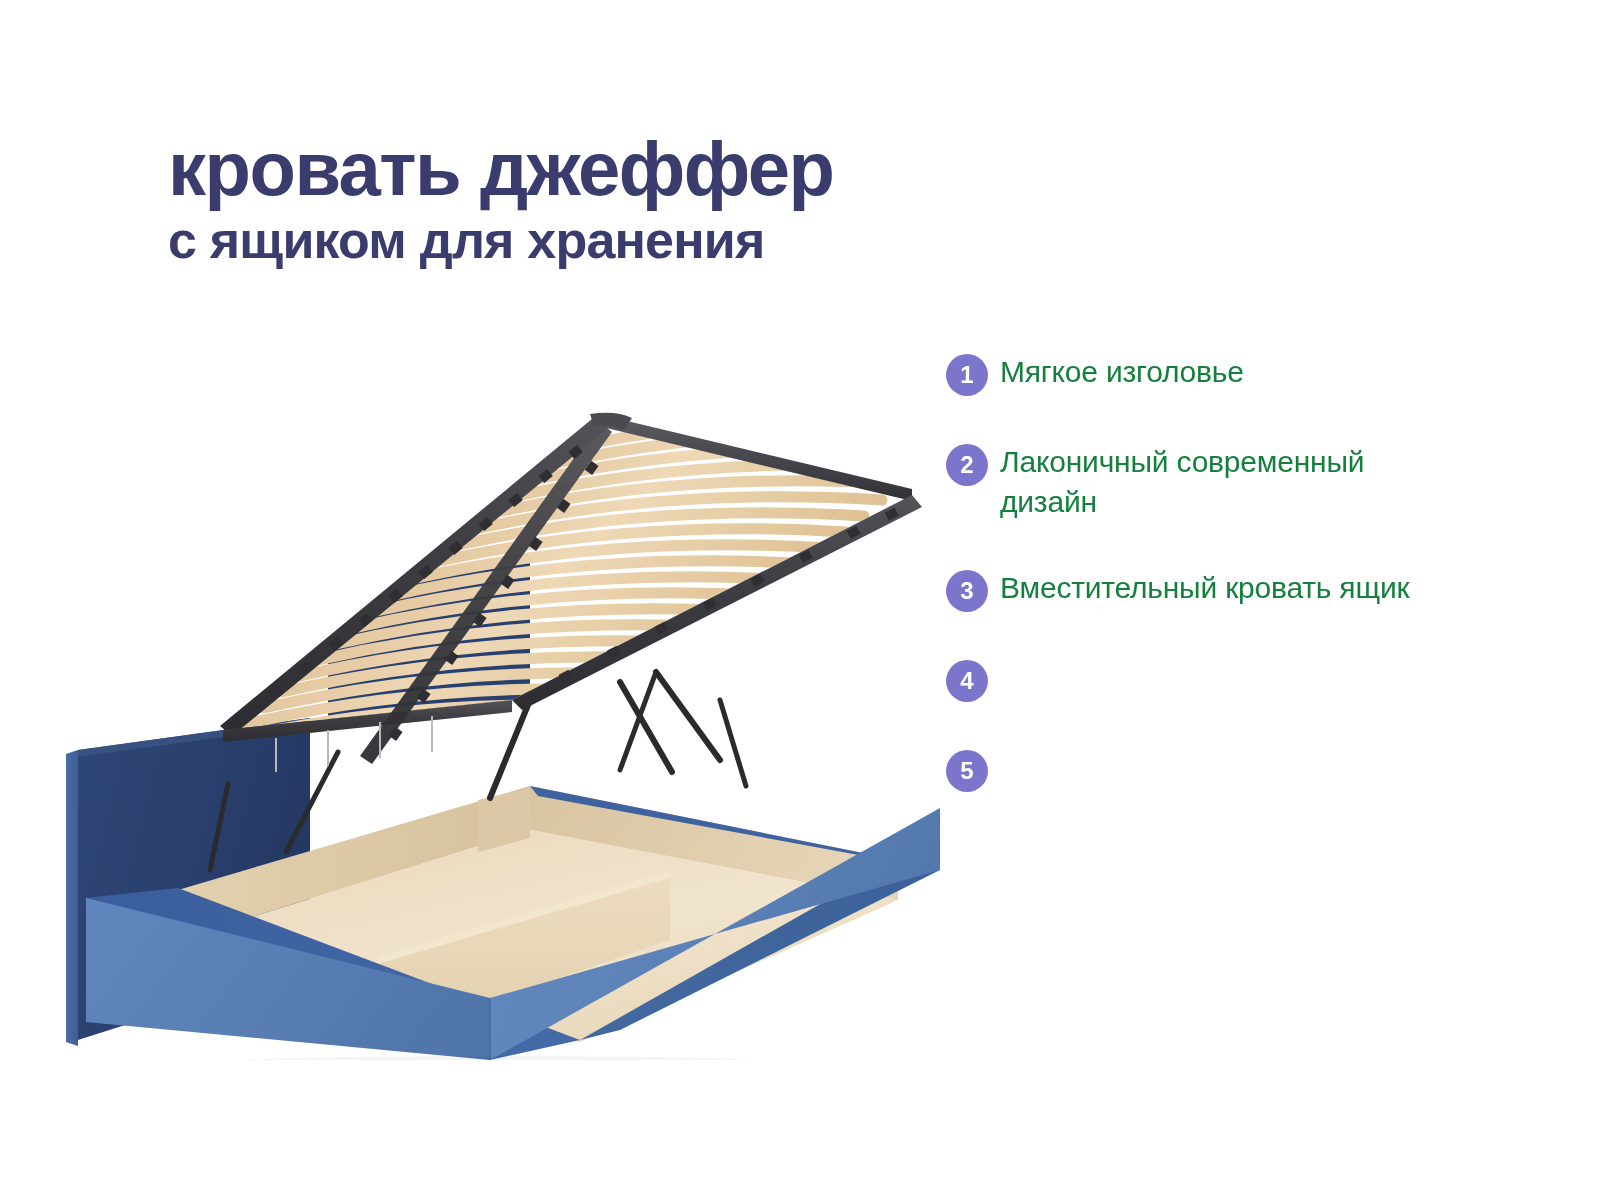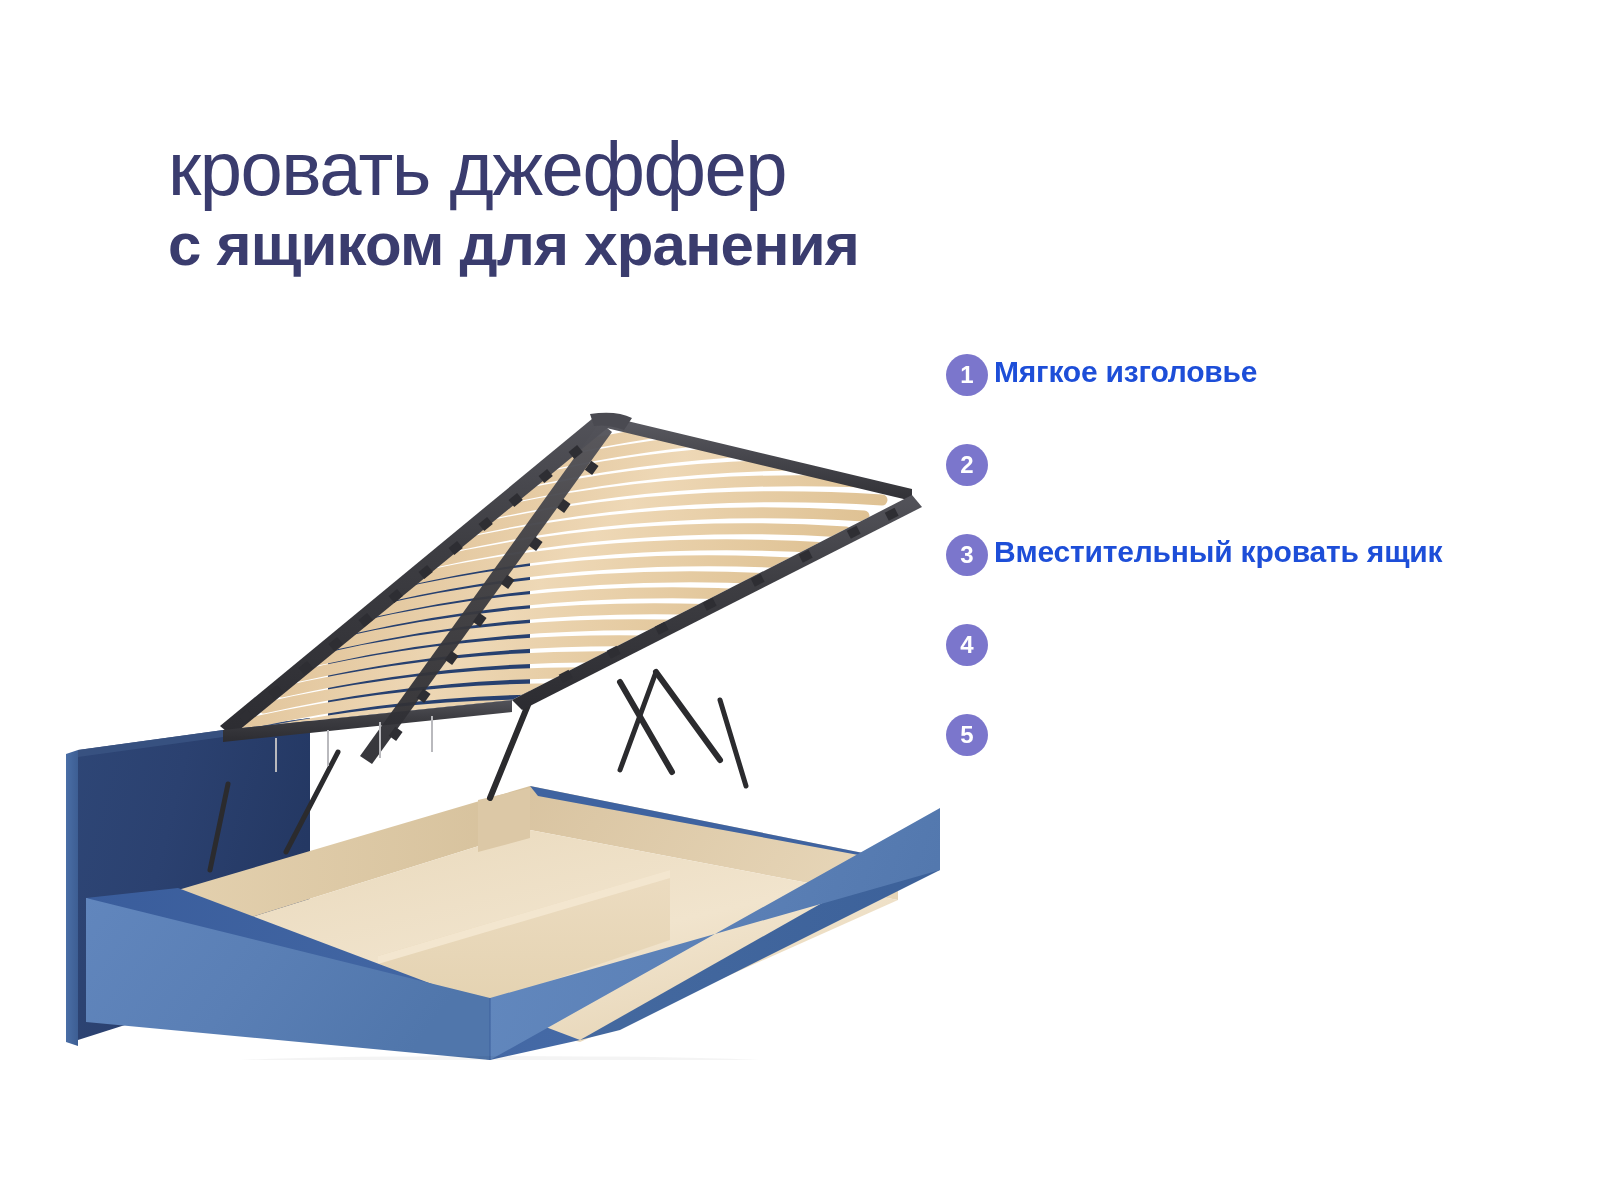--- a/index.html
+++ b/index.html
@@ -20,28 +20,28 @@
   #heading-block {
     position: absolute;
     left: 168px;
     top: 132px;
     width: 1000px;
   }
   #product-title {
     margin: 0;
     font-size: 76px;
     line-height: 0.98;
-    font-weight: normal;
+    font-weight: bold;
     letter-spacing: -1.5px;
     color: #3a3c6e;
     white-space: nowrap;
   }
   #product-subtitle {
     margin: 8px 0 0 0;
-    font-size: 60px;
+    font-size: 52px;
     line-height: 1.02;
     font-weight: bold;
     letter-spacing: -0.8px;
     color: #3a3c6e;
     white-space: nowrap;
   }
 
   
   #feature-list {
     position: absolute;
@@ -62,25 +62,25 @@
     background: #7b76cc;
     color: #ffffff;
     font-size: 24px;
     font-weight: bold;
     display: flex;
     align-items: center;
     justify-content: center;
     margin-top: 2px;
   }
   .feature-text {
-    margin-left: 6px;
+    margin-left: 12px;
     font-size: 30px;
     line-height: 1.33;
-    font-weight: bold;
-    color: #1d4ed8;
+    font-weight: normal;
+    color: #15803d;
     letter-spacing: -0.2px;
   }
 
   
   #bed-illustration {
     position: absolute;
     left: 60px;
     top: 400px;
     width: 900px;
     height: 660px;
@@ -325,20 +325,21 @@
 
 <div id="feature-list">
 
   <div class="feature-item">
     <div class="feature-badge">1</div>
     <div class="feature-text">Мягкое изголовье</div>
   </div>
 
   <div class="feature-item">
     <div class="feature-badge">2</div>
+    <div class="feature-text">Лаконичный современный дизайн</div>
   </div>
 
   <div class="feature-item">
     <div class="feature-badge">3</div>
     <div class="feature-text">Вместительный кровать ящик</div>
   </div>
 
   <div class="feature-item">
     <div class="feature-badge">4</div>
   </div>

